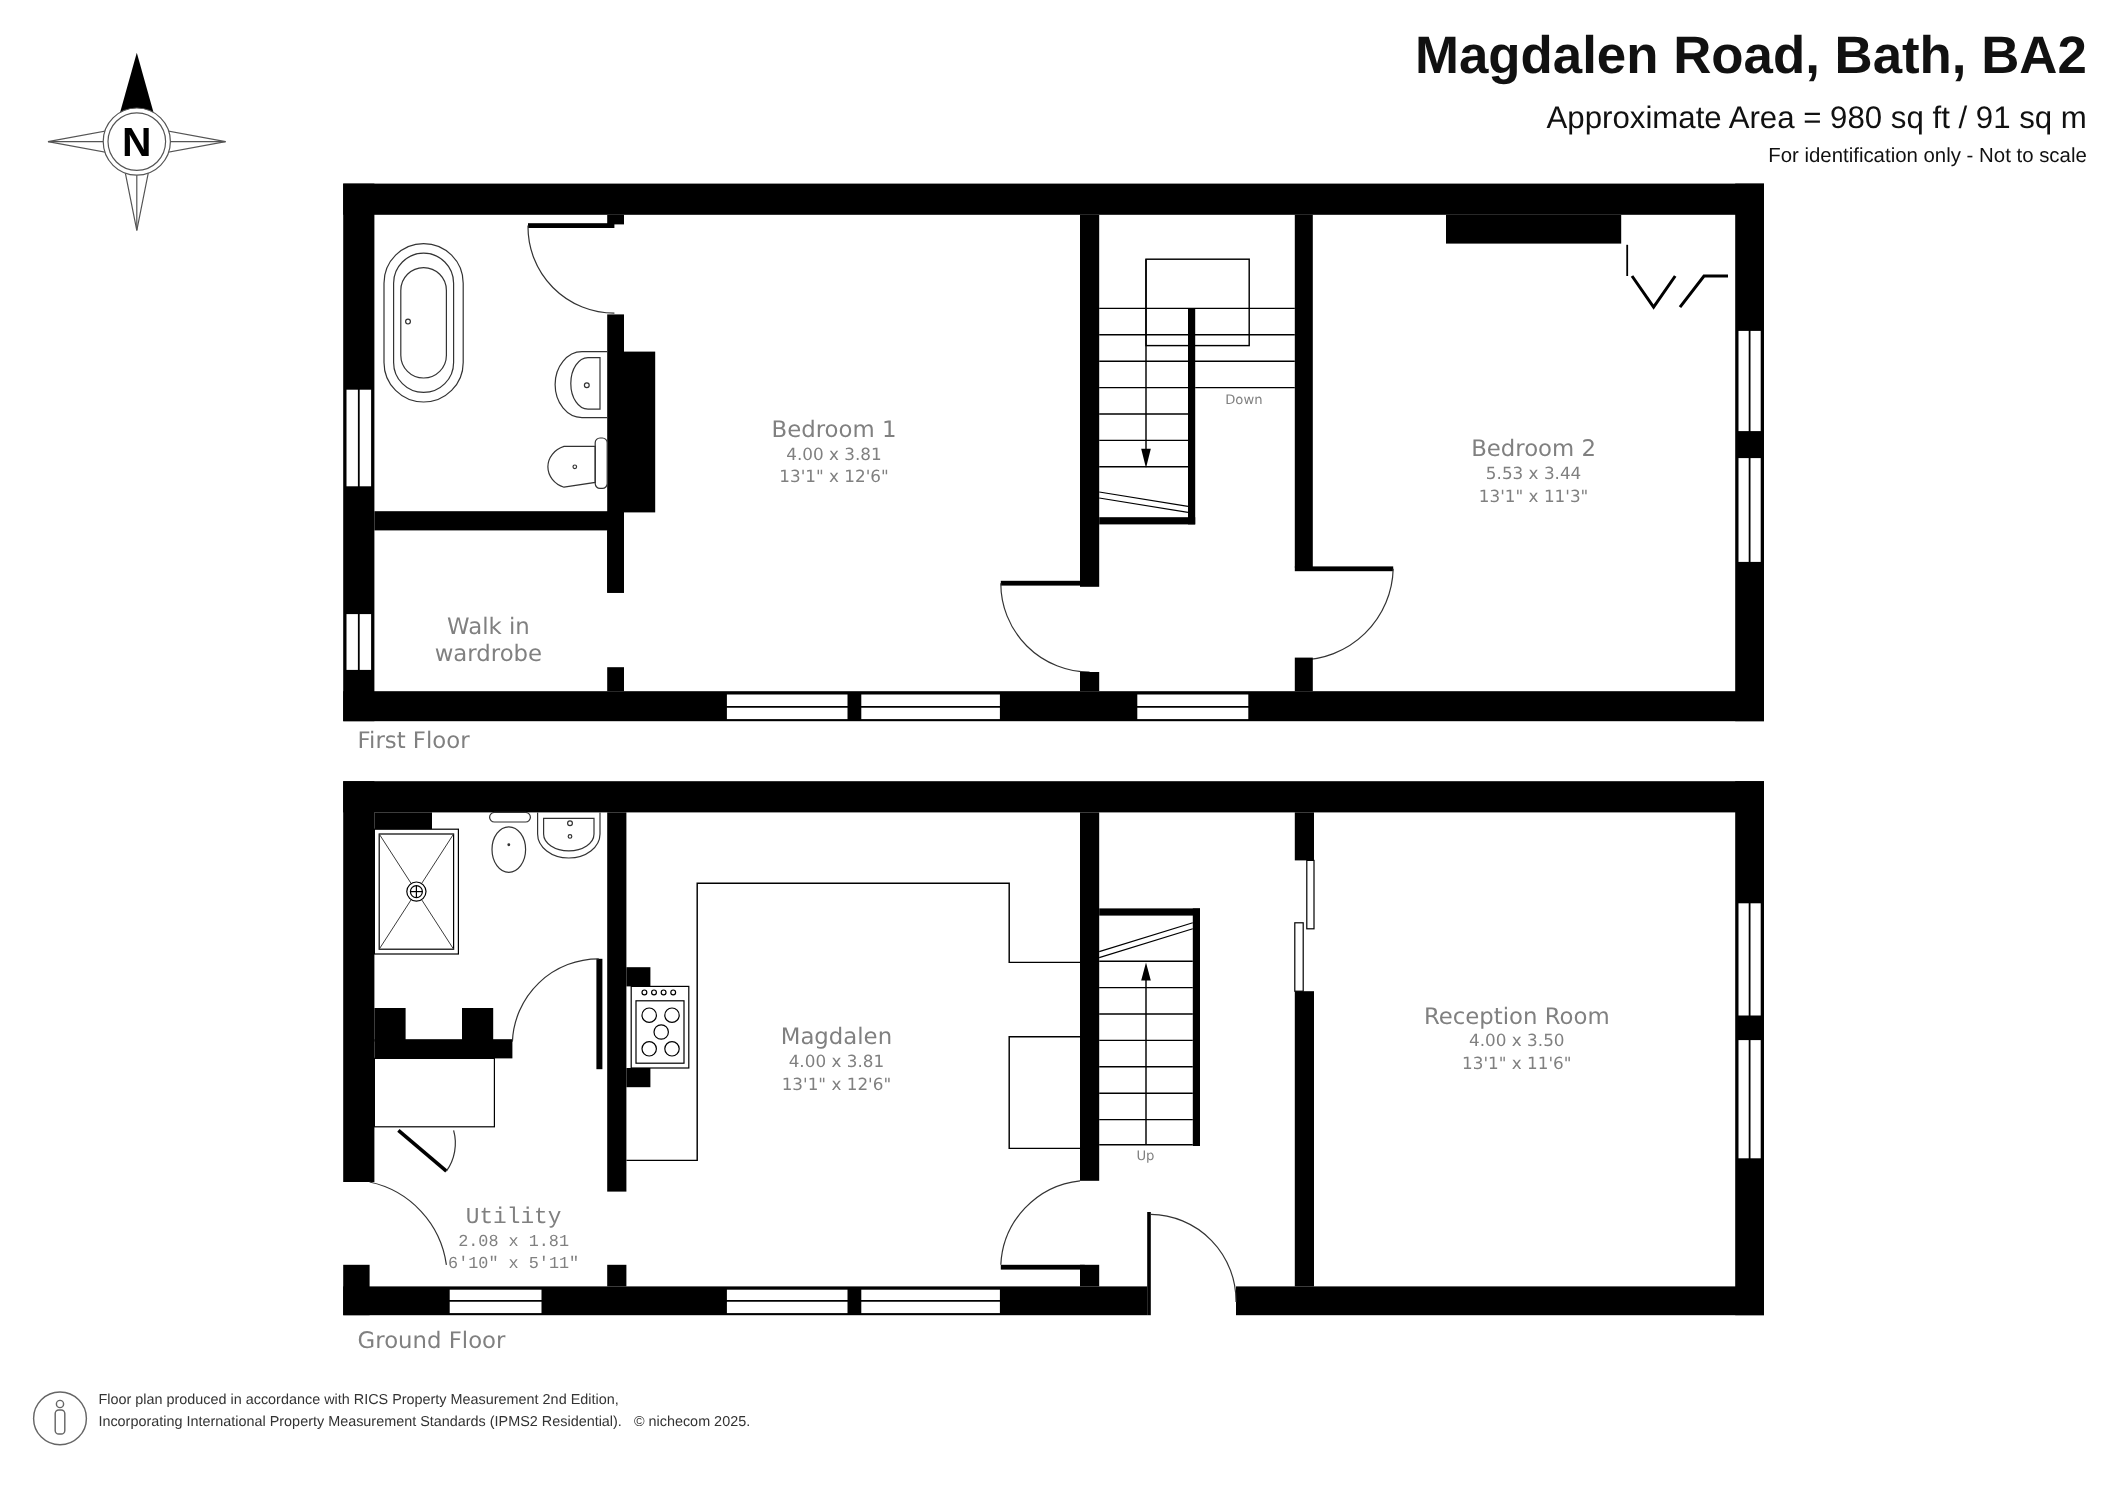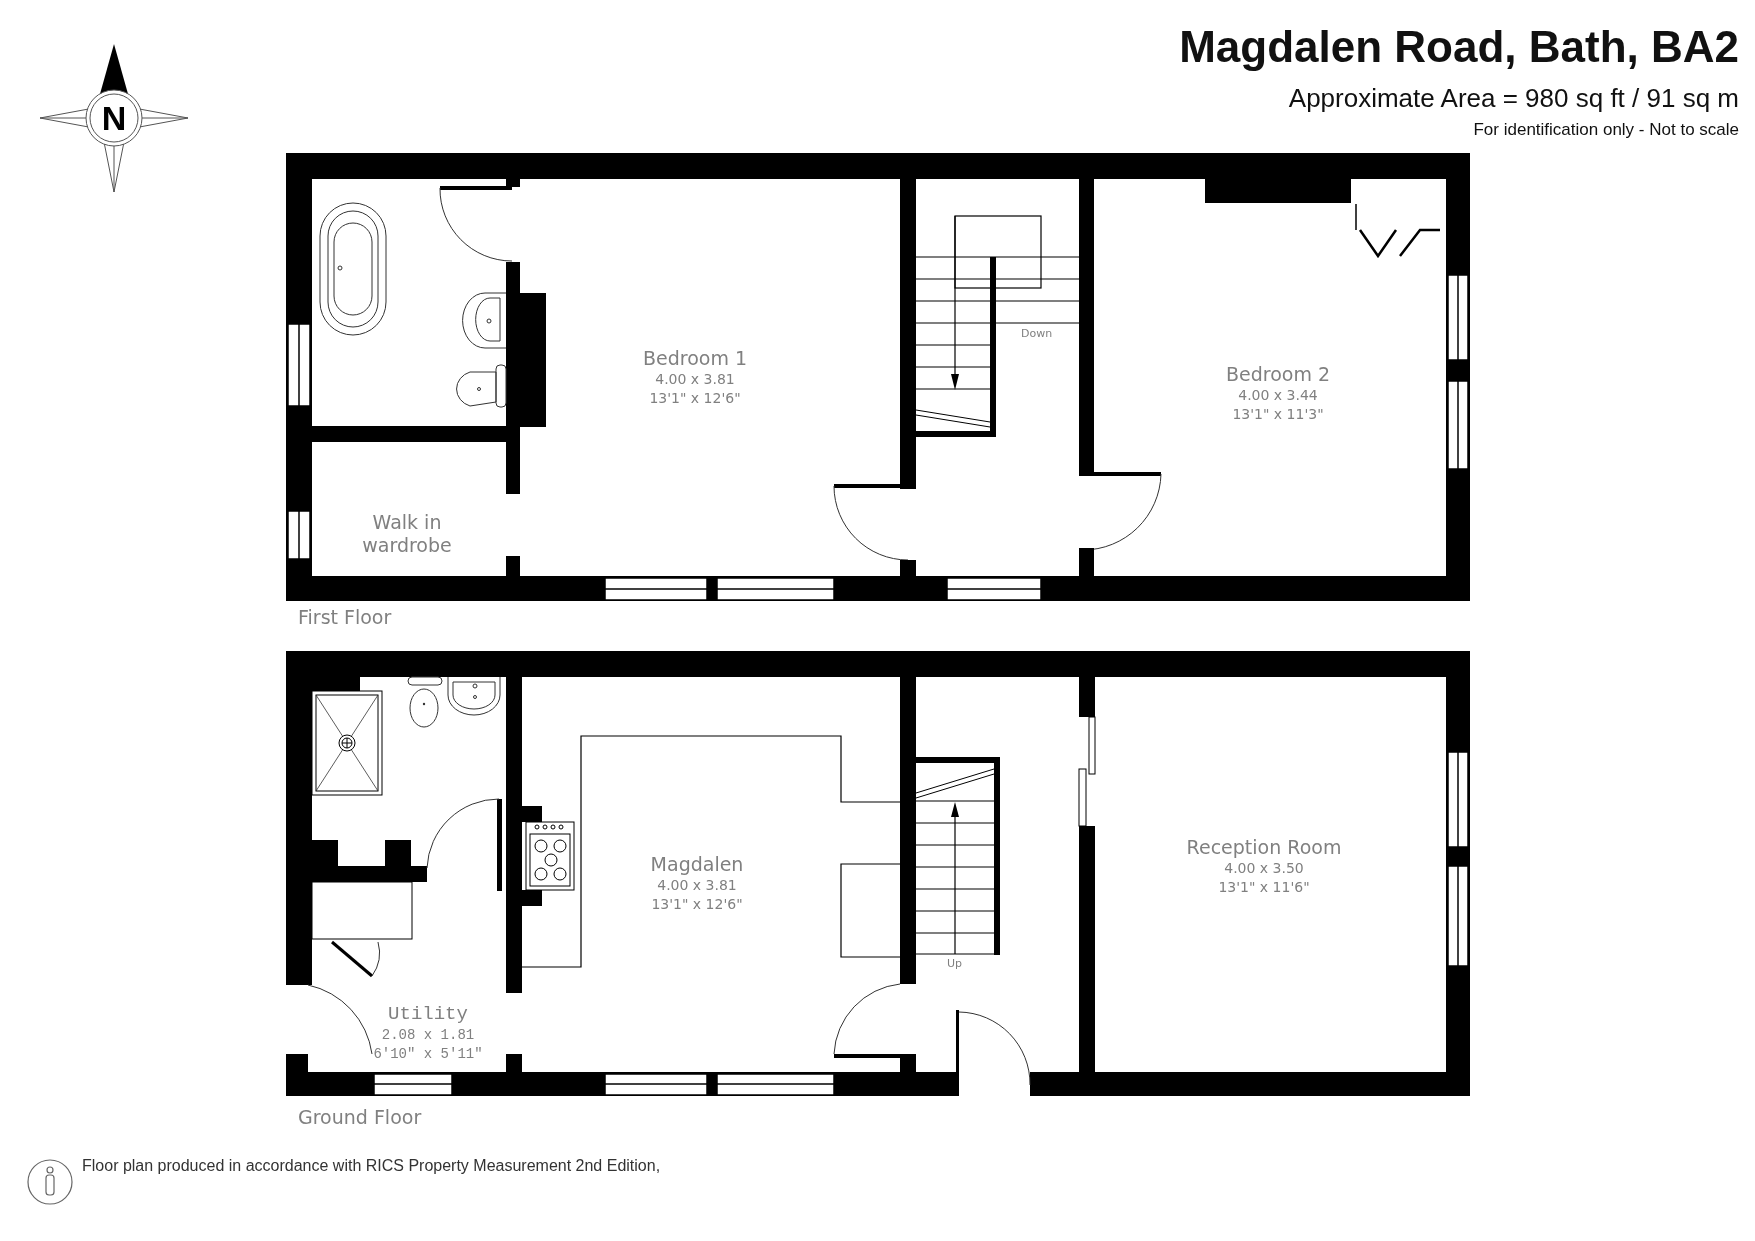--- a/index.html
+++ b/index.html
@@ -7,21 +7,21 @@
   .title { position:absolute; right:16px; top:22px; font-size:44px; font-weight:bold; color:#111; font-family:"Liberation Sans", sans-serif; }
   .area { position:absolute; right:16px; top:83px; font-size:26px; color:#111; font-family:"Liberation Sans", sans-serif;margin-left:48px; }
   .disclaimer { position:absolute; right:16px; top:120px; font-size:17px; color:#111; font-family:"Liberation Sans", sans-serif; }
   .compass { position:absolute; left:38px; top:42px; width:152px; height:152px; }
   .plan { position:absolute; left:0; top:0; width:1755px; height:1241px; }
   .room-label { position:absolute; text-align:center; color:#808080; font-family:"DejaVu Sans", sans-serif; transform:translateX(-50%); white-space:nowrap; }
   .room-label .name { font-size:19px; display:block; line-height:23px; }
   .room-label .dim { font-size:14px; display:block; line-height:19px; }
   .floor-label { position:absolute; color:#808080; font-size:19px; font-family:"DejaVu Sans", sans-serif; }
   .small-label { position:absolute; color:#808080; font-size:11px; font-family:"DejaVu Sans", sans-serif; }
-  .footer { position:absolute; left:82px; top:1157px; font-size:16px; line-height:18px; color:#333; font-family:"Liberation Sans", sans-serif; }
+  .footer { position:absolute; left:82px; top:1157px; font-size:12px; line-height:18px; color:#333; font-family:"Liberation Sans", sans-serif; }
   .footer-icon { position:absolute; left:26px; top:1158px; width:48px; height:48px; }
 </style>
 </head>
 <body>
 
 <div class="title">Magdalen Road, Bath, BA2</div>
 <div class="area">Approximate Area = 980 sq ft / 91 sq m</div>
 <div class="disclaimer">For identification only - Not to scale</div>
 
 <svg class="compass" viewBox="0 0 152 152">
@@ -243,21 +243,21 @@
   </g>
 </svg>
 
 <div class="room-label" style="left:695px; top:347px;">
   <span class="name">Bedroom 1</span>
   <span class="dim">4.00 x 3.81</span>
   <span class="dim">13'1" x 12'6"</span>
 </div>
 <div class="room-label" style="left:1278px; top:363px;">
   <span class="name">Bedroom 2</span>
-  <span class="dim">4.00 x 3.44</span>
+  <span class="dim">5.53 x 3.44</span>
   <span class="dim">13'1" x 11'3"</span>
 </div>
 <div class="room-label" style="left:407px; top:483px;margin-top:28px;">
   <span class="name">Walk in</span>
   <span class="name">wardrobe</span>
 </div>
 <div class="small-label" style="left:1021px; top:327px;">Down</div>
 <div class="floor-label" style="left:298px; top:606px;">First Floor</div>
 
 <div class="room-label" style="left:697px; top:853px;">
@@ -278,13 +278,14 @@
 <div class="small-label" style="left:947px; top:957px;">Up</div>
 <div class="floor-label" style="left:298px; top:1106px;">Ground Floor</div>
 
 <svg class="footer-icon" viewBox="0 0 48 48">
   <circle cx="24" cy="24" r="22" fill="none" stroke="#666" stroke-width="1.2"></circle>
   <circle cx="24" cy="12" r="3" fill="none" stroke="#666" stroke-width="1.2"></circle>
   <rect x="20" y="17" width="8" height="20" rx="3" fill="none" stroke="#666" stroke-width="1.2"></rect>
 </svg>
 <div class="footer">
   <div>Floor plan produced in accordance with RICS Property Measurement 2nd Edition,</div>
+  <div><span>Incorporating International Property Measurement Standards (IPMS2 Residential).</span>&nbsp;&nbsp;&nbsp;<span>© nichecom 2025.</span></div>
 </div>
 
 </body></html>

